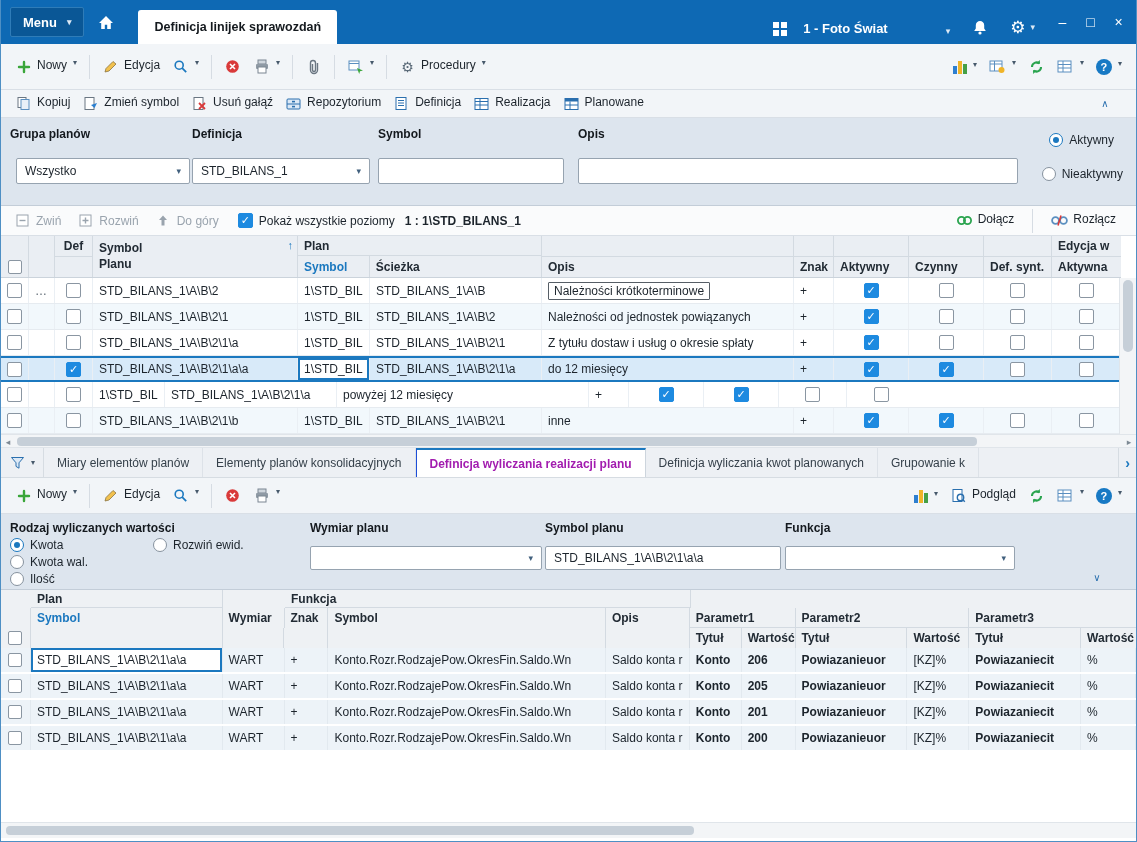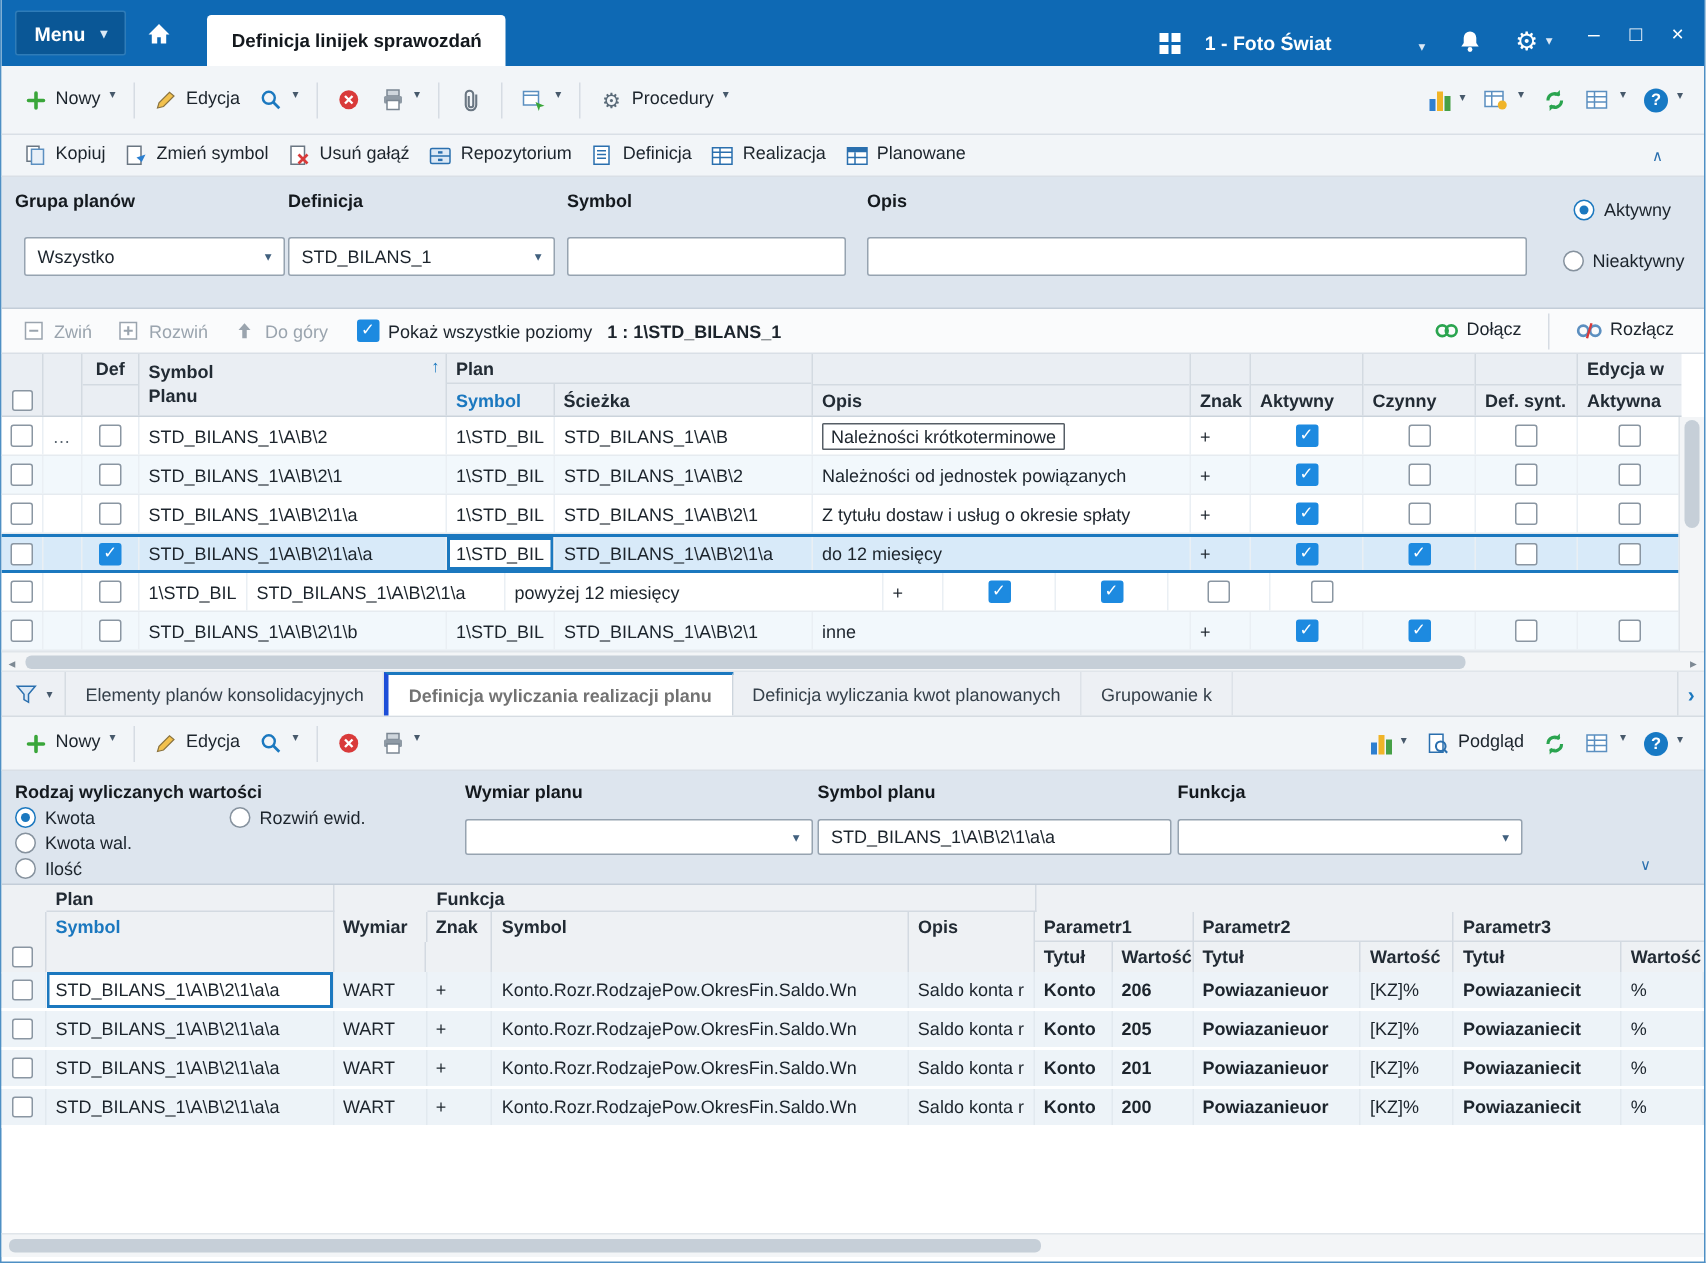--- a/index.html
+++ b/index.html
@@ -101,21 +101,21 @@
   .hscroll1{position:absolute;top:434px;left:0;right:0;height:14px;background:#f3f5f7;border-top:1px solid #e0e5ea;border-bottom:1px solid #e0e5ea}
   .hthumb1{position:absolute;top:2px;left:16px;width:960px;height:9px;background:#c6cfd8;border-radius:4px}
   .sarrow{position:absolute;top:0;width:14px;height:13px;display:flex;align-items:center;justify-content:center;color:#7d8994;font-size:9px}
   .hscroll2{position:absolute;top:822px;left:0;right:0;height:16px;background:#f3f5f7;border-top:1px solid #e0e5ea}
   .hthumb2{position:absolute;top:3px;left:5px;width:688px;height:9px;background:#c6cfd8;border-radius:4px}
 
   
   .tabsbar{position:absolute;top:448px;left:0;right:0;height:30px;background:#edf0f4;border-bottom:1px solid #d6dce2;display:flex;align-items:stretch}
   .tabs-left{display:flex;align-items:center;gap:4px;padding:0 8px;border-right:1px solid #d6dce2}
   .tab{display:flex;align-items:center;padding:0 13px;color:#35404a;border-right:1px solid #dde2e8;white-space:nowrap;overflow:hidden}
-  .tab.active{background:#fff;color:#737373;font-weight:bold;border-top:2px solid #1b78bf;border-left:3px solid #1d4ed8;border-right:1px solid #cdd5dd}
+  .tab.active{background:#fff;color:#a21caf;font-weight:bold;border-top:2px solid #1b78bf;border-left:1px solid #1d4ed8;border-right:1px solid #cdd5dd}
   .tabnext{margin-left:auto;width:18px;display:flex;align-items:center;justify-content:center;color:#1b78bf;font-weight:bold;font-size:14px;border-left:1px solid #d6dce2}
 
   
   .g2head{position:absolute;top:590px;left:0;right:0;background:#eef1f4;font-weight:bold;color:#222b34;border-bottom:1px solid #cbd3db}
   .g2hr{display:flex}
   .g2hrA{height:18px}
   .g2hrB{height:20px}
   .g2hrC{height:20px}
   .g2hc{display:flex;align-items:center;padding:0 6px;border-right:1px solid #d3dae1;white-space:nowrap;overflow:hidden}
   .noborder{border-right:none}
@@ -693,20 +693,21 @@
 
   <div class="tabsbar">
     <div class="tabs-left">
       <span class="ico">
           <svg width="15" height="14" viewBox="0 0 15 14">
             <path d="M1.5 1.5h12L9 6.8v5.4L6 10.4V6.8z" fill="#dce9f6" stroke="#2a6fae"></path>
           </svg>
         </span>
       <span class="caret">▾</span>
     </div>
+    <div class="tab">Miary elementów planów</div>
     <div class="tab">Elementy planów konsolidacyjnych</div>
     <div class="tab active">Definicja wyliczania realizacji planu</div>
     <div class="tab">Definicja wyliczania kwot planowanych</div>
     <div class="tab">Grupowanie k</div>
     <div class="tabnext">›</div>
   </div>
 
   <div class="tb tb3">
     <div class="tbtn">
       <span class="ico">

